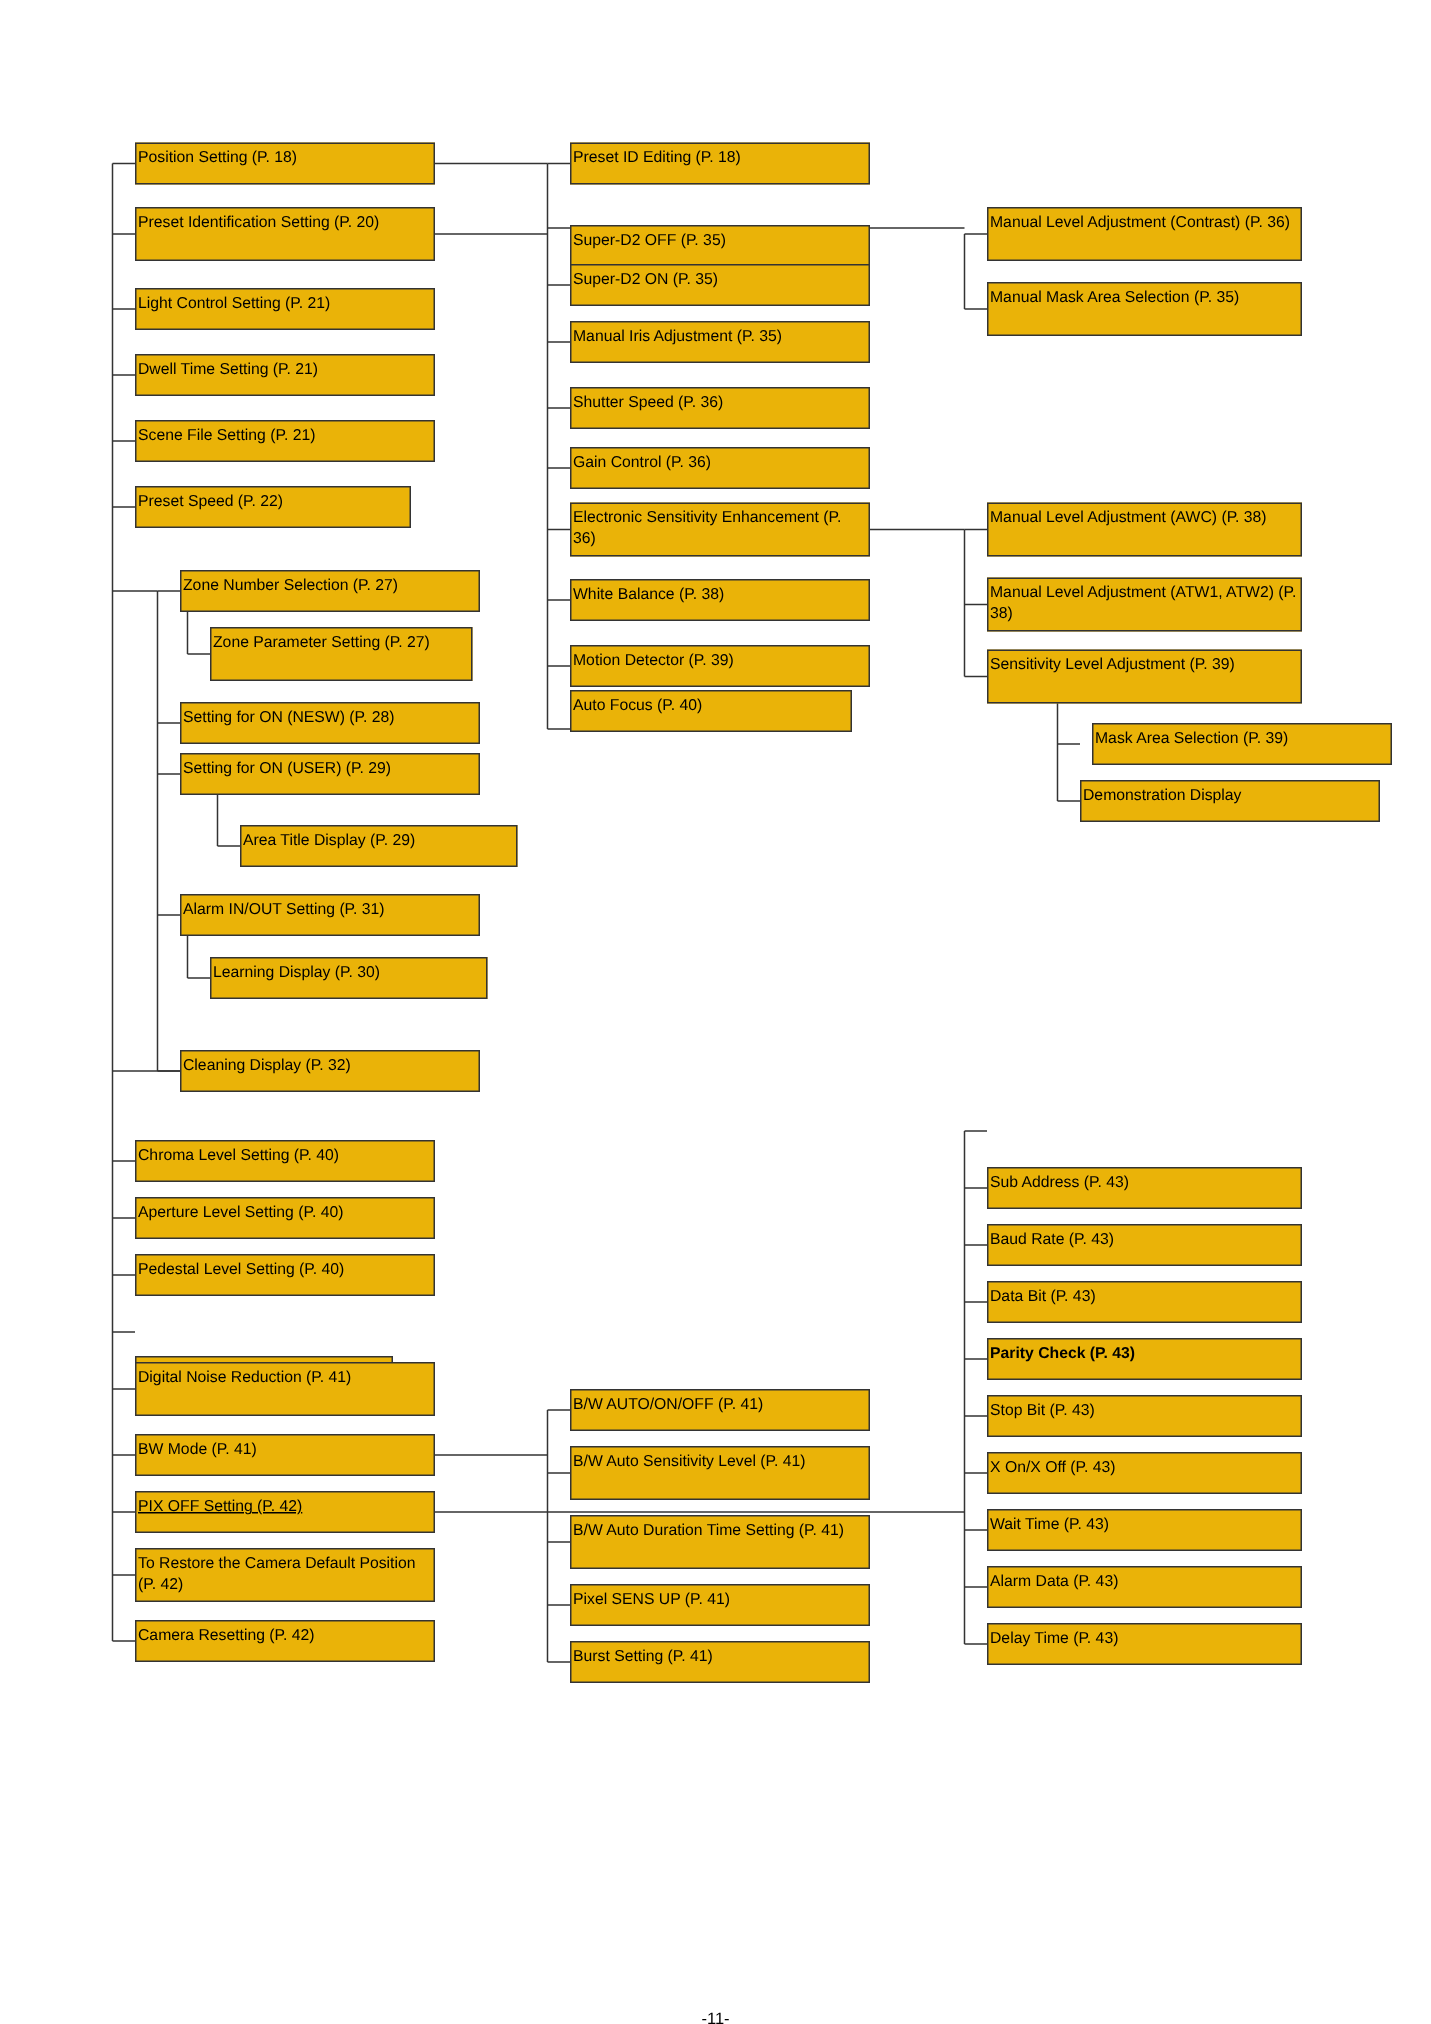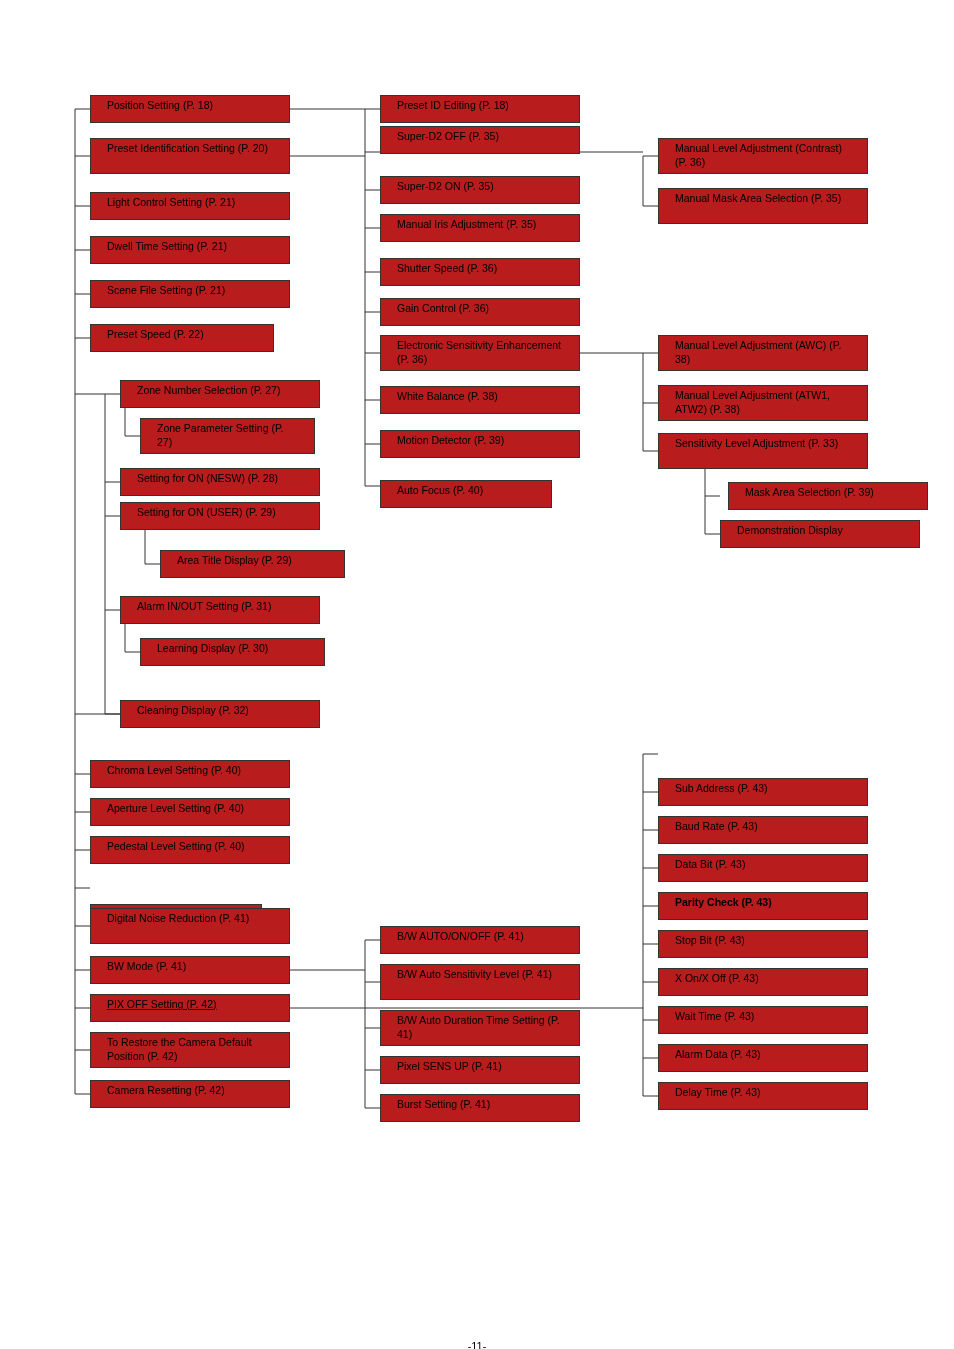--- a/index.html
+++ b/index.html
@@ -17,22 +17,22 @@
       padding: 40px 20px 40px 20px;
       position: relative;
     }
     .diagram {
       position: relative;
       width: 100%;
     }
     .box {
       position: absolute;
       border: 1px solid #333;
-      padding: 3px 16px;
-      background: #b91c1c;
+      padding: 3px 1px;
+      background: #eab308;
       line-height: 1.3;
       font-size: 10.5px;
     }
     
     svg.lines {
       position: absolute;
       top: 0; left: 0;
       width: 100%;
       height: 100%;
       pointer-events: none;
@@ -159,47 +159,47 @@
       <div class="box" style="left: 70px; top: 796px; width: 200px; height: 28px;">Pedestal Level Setting (P. 40)</div>
       <div class="box" style="left: 70px; top: 864px; width: 172px; height: 28px; font-family: Liberation Mono, monospace;">Resolution (P. 40)</div>
       <div class="box" style="left: 70px; top: 868px; width: 200px; height: 36px;">Digital Noise Reduction
 (P. 41)</div>
       <div class="box" style="left: 70px; top: 916px; width: 200px; height: 28px;">BW Mode (P. 41)</div>
       <div class="box" style="left: 70px; top: 954px; width: 200px; height: 28px; text-decoration: underline;">PIX OFF Setting (P. 42)</div>
       <div class="box" style="left: 70px; top: 992px; width: 200px; height: 36px;">To Restore the Camera Default
 Position (P. 42)</div>
       <div class="box" style="left: 70px; top: 1040px; width: 200px; height: 28px;">Camera Resetting (P. 42)</div>
       <div class="box" style="left: 360px; top: 55px; width: 200px; height: 28px;">Preset ID Editing (P. 18)</div>
-      <div class="box" style="left: 360px; top: 86px; width: 200px; height: 28px;">Super-D2 OFF (P. 35)</div>
+      <div class="box" style="left: 360px; top: 110px; width: 200px; height: 28px;">Super-D2 OFF (P. 35)</div>
       <div class="box" style="left: 360px; top: 136px; width: 200px; height: 28px;">Super-D2 ON (P. 35)</div>
       <div class="box" style="left: 360px; top: 174px; width: 200px; height: 28px;">Manual Iris Adjustment (P. 35)</div>
       <div class="box" style="left: 360px; top: 218px; width: 200px; height: 28px;">Shutter Speed (P. 36)</div>
       <div class="box" style="left: 360px; top: 258px; width: 200px; height: 28px;">Gain Control (P. 36)</div>
       <div class="box" style="left: 360px; top: 295px; width: 200px; height: 36px;">Electronic Sensitivity
 Enhancement (P. 36)</div>
       <div class="box" style="left: 360px; top: 346px; width: 200px; height: 28px;">White Balance (P. 38)</div>
       <div class="box" style="left: 360px; top: 390px; width: 200px; height: 28px;">Motion Detector (P. 39)</div>
-      <div class="box" style="left: 360px; top: 440px; width: 172px; height: 28px;">Auto Focus (P. 40)</div>
+      <div class="box" style="left: 360px; top: 420px; width: 188px; height: 28px;">Auto Focus (P. 40)</div>
       <div class="box" style="left: 360px; top: 886px; width: 200px; height: 28px;">B/W AUTO/ON/OFF (P. 41)</div>
       <div class="box" style="left: 360px; top: 924px; width: 200px; height: 36px;">B/W Auto Sensitivity Level
 (P. 41)</div>
       <div class="box" style="left: 360px; top: 970px; width: 200px; height: 36px;">B/W Auto Duration Time Setting
 (P. 41)</div>
       <div class="box" style="left: 360px; top: 1016px; width: 200px; height: 28px;">Pixel SENS UP (P. 41)</div>
       <div class="box" style="left: 360px; top: 1054px; width: 200px; height: 28px;">Burst Setting (P. 41)</div>
       <div class="box" style="left: 638px; top: 98px; width: 210px; height: 36px;">Manual Level Adjustment
 (Contrast) (P. 36)</div>
       <div class="box" style="left: 638px; top: 148px; width: 210px; height: 36px;">Manual Mask Area Selection
 (P. 35)</div>
       <div class="box" style="left: 638px; top: 295px; width: 210px; height: 36px;">Manual Level Adjustment
 (AWC) (P. 38)</div>
       <div class="box" style="left: 638px; top: 345px; width: 210px; height: 36px;">Manual Level Adjustment
 (ATW1, ATW2) (P. 38)</div>
       <div class="box" style="left: 638px; top: 393px; width: 210px; height: 36px;">Sensitivity Level Adjustment
-(P. 33)</div>
+(P. 39)</div>
       <div class="box" style="left: 708px; top: 442px; width: 200px; height: 28px;">Mask Area Selection (P. 39)</div>
       <div class="box" style="left: 700px; top: 480px; width: 200px; height: 28px;">Demonstration Display</div>
       <div class="box" style="left: 638px; top: 738px; width: 210px; height: 28px;">Sub Address (P. 43)</div>
       <div class="box" style="left: 638px; top: 776px; width: 210px; height: 28px;">Baud Rate (P. 43)</div>
       <div class="box" style="left: 638px; top: 814px; width: 210px; height: 28px;">Data Bit (P. 43)</div>
       <div class="box" style="left: 638px; top: 852px; width: 210px; height: 28px; font-weight: bold;">Parity Check (P. 43)</div>
       <div class="box" style="left: 638px; top: 890px; width: 210px; height: 28px;">Stop Bit (P. 43)</div>
       <div class="box" style="left: 638px; top: 928px; width: 210px; height: 28px;">X On/X Off (P. 43)</div>
       <div class="box" style="left: 638px; top: 966px; width: 210px; height: 28px;">Wait Time (P. 43)</div>
       <div class="box" style="left: 638px; top: 1004px; width: 210px; height: 28px;">Alarm Data (P. 43)</div>

